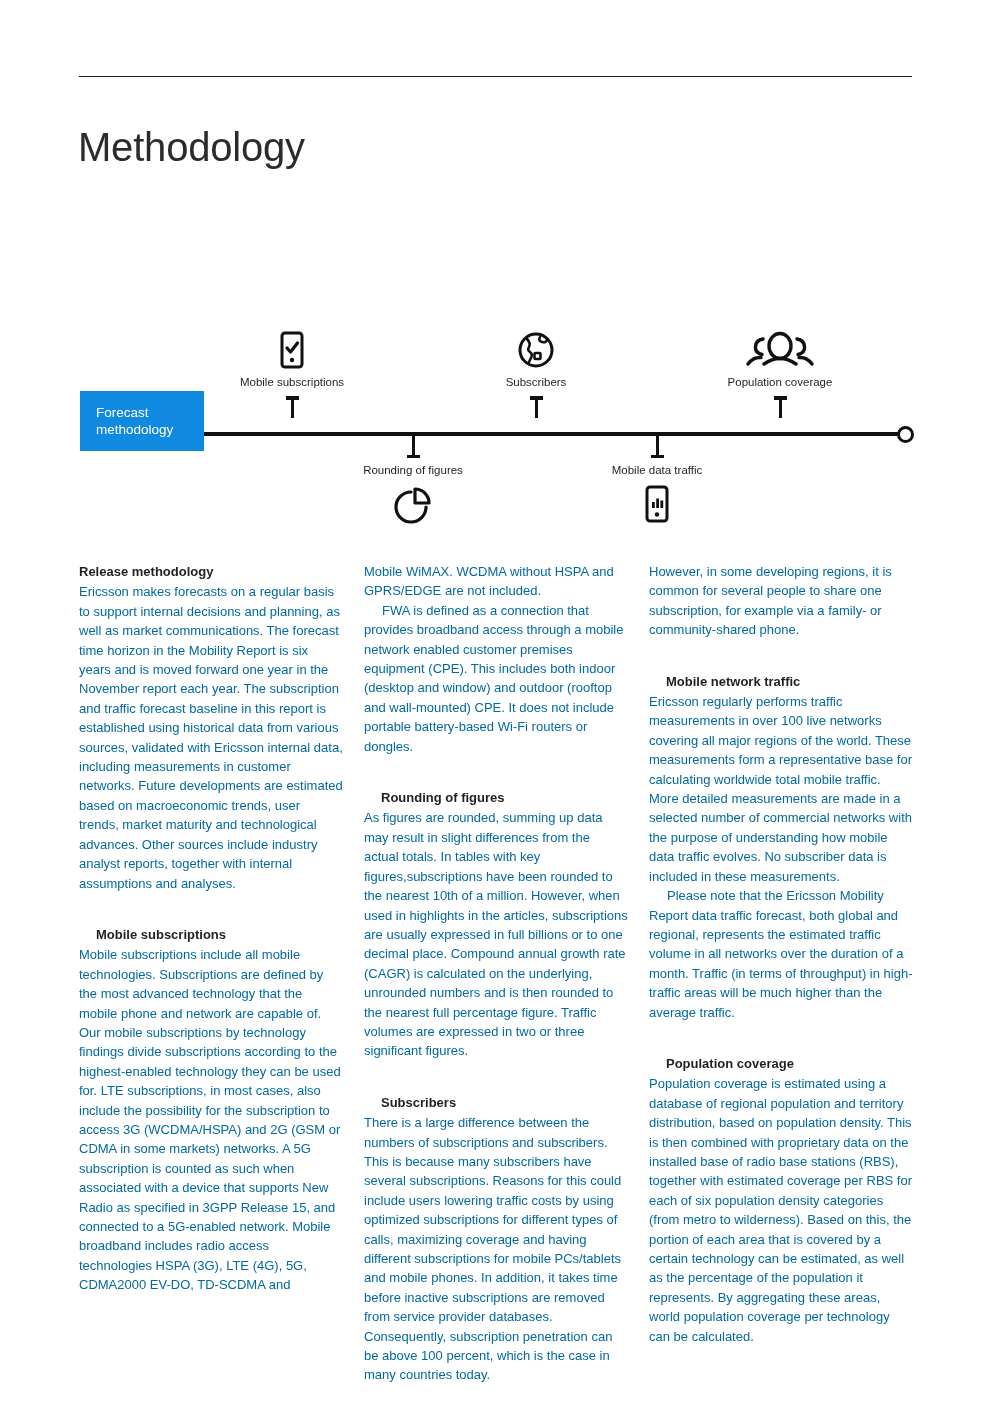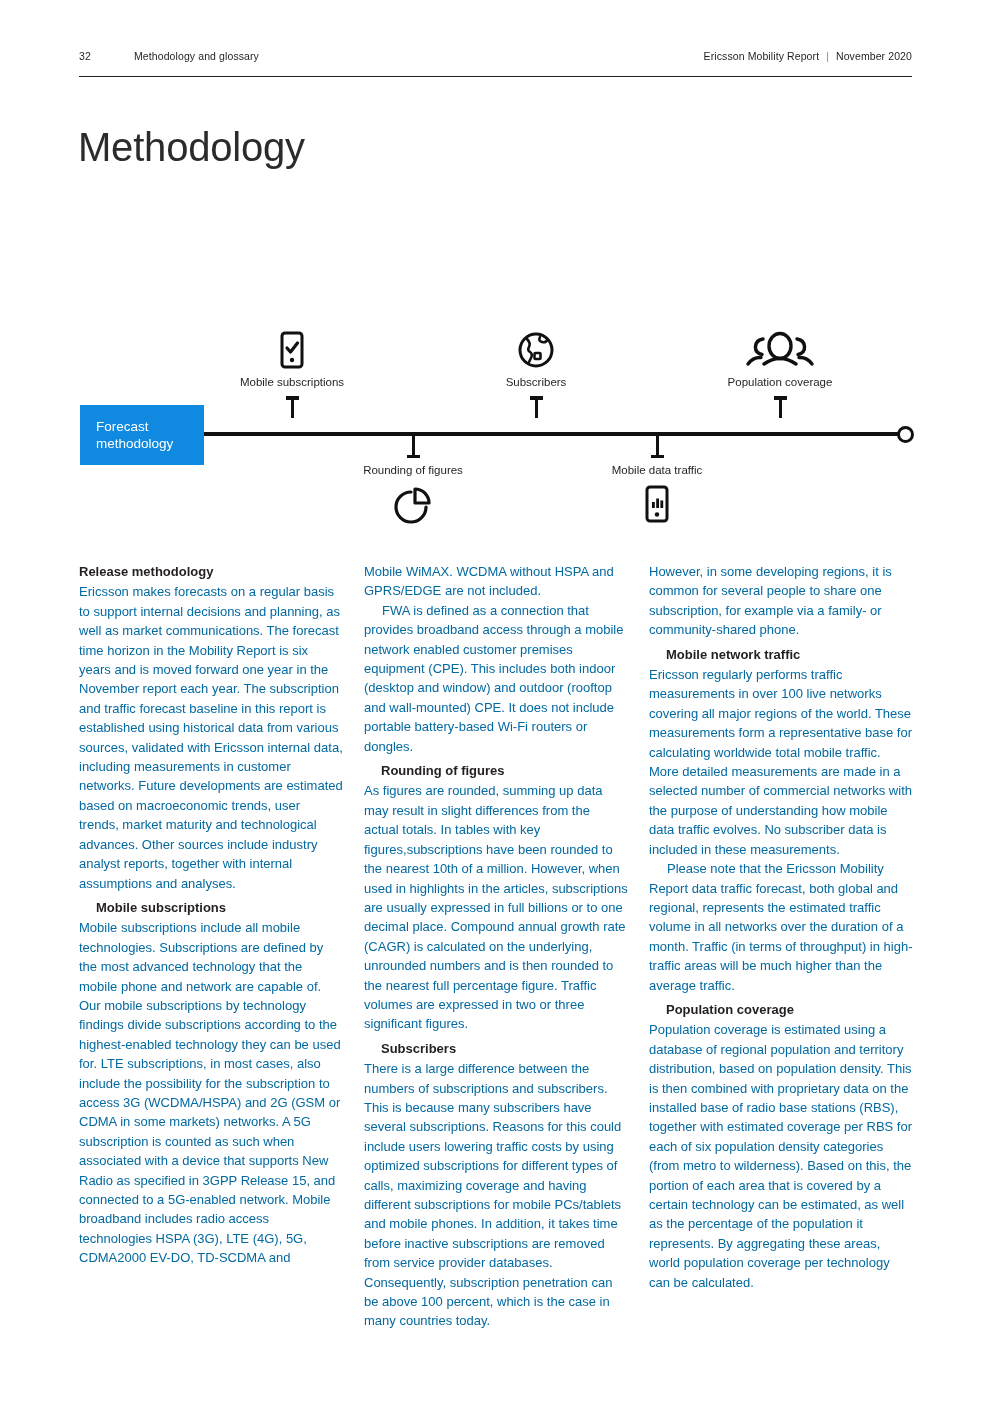--- a/index.html
+++ b/index.html
@@ -93,21 +93,21 @@
     width: 11px;
     height: 11px;
     border: 3.5px solid #111111;
     border-radius: 50%;
     box-sizing: content-box;
     background: #ffffff;
   }
   .tl-badge {
     position: absolute;
     left: 80px;
-    top: 85px;
+    top: 71px;
     width: 124px;
     height: 60px;
     background: #1089e0;
     color: #ffffff;
     font-size: 13.5px;
     line-height: 17px;
     display: flex;
     flex-direction: column;
     justify-content: center;
     padding-left: 16px;
@@ -184,43 +184,34 @@
     flex: 0 0 264px;
   }
   .col + .col { margin-left: 21px; }
   .col h2 {
     font-size: 13px;
     font-weight: 700;
     margin: 0 0 1px 0;
     line-height: 19.4px;
     color: #231f20;
   }
-  .col h2.spaced { margin-top: 5px; padding-left: 17px; }
+  .col h2.spaced { margin-top: 32px; padding-left: 17px; }
   .col p {
     font-size: 13px;
     line-height: 19.4px;
     margin: 0;
     color: #0369a1;
   }
   .col p.indent { text-indent: 18px; }
 </style>
 </head>
 <body>
 
 <div class="page">
 
-  <div class="header">
-    <span class="header-page-num">32</span>
-    <span class="header-section">Methodology and glossary</span>
-    <span class="header-right">
-      <span>Ericsson Mobility Report</span>
-      <span class="header-sep">|</span>
-      <span>November 2020</span>
-    </span>
-  </div>
   <div class="header-rule"></div>
 
   <h1 class="page-title">Methodology</h1>
 
   <div class="timeline">
     <div class="tl-axis"></div>
     <div class="tl-endcap"></div>
 
     <div class="tl-badge">
       <span>Forecast</span>

